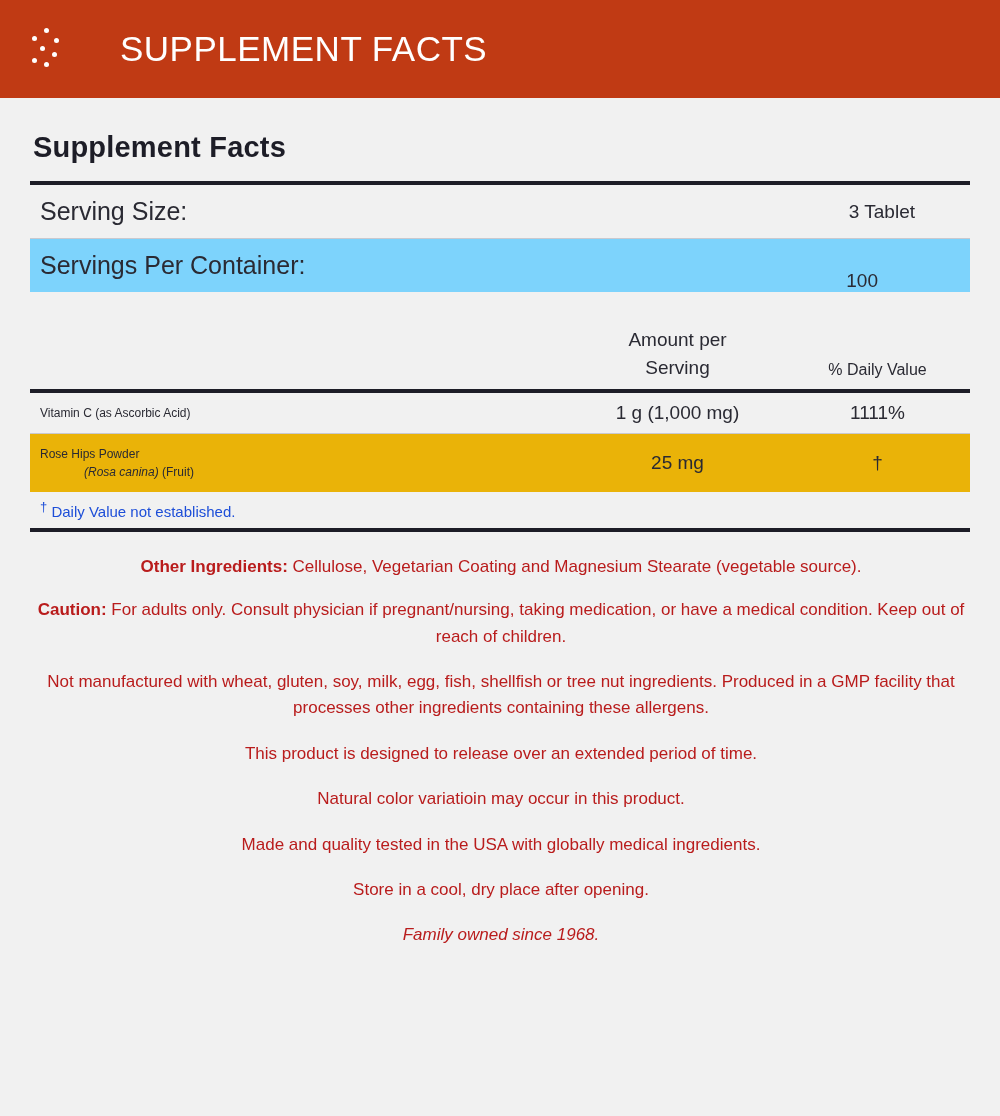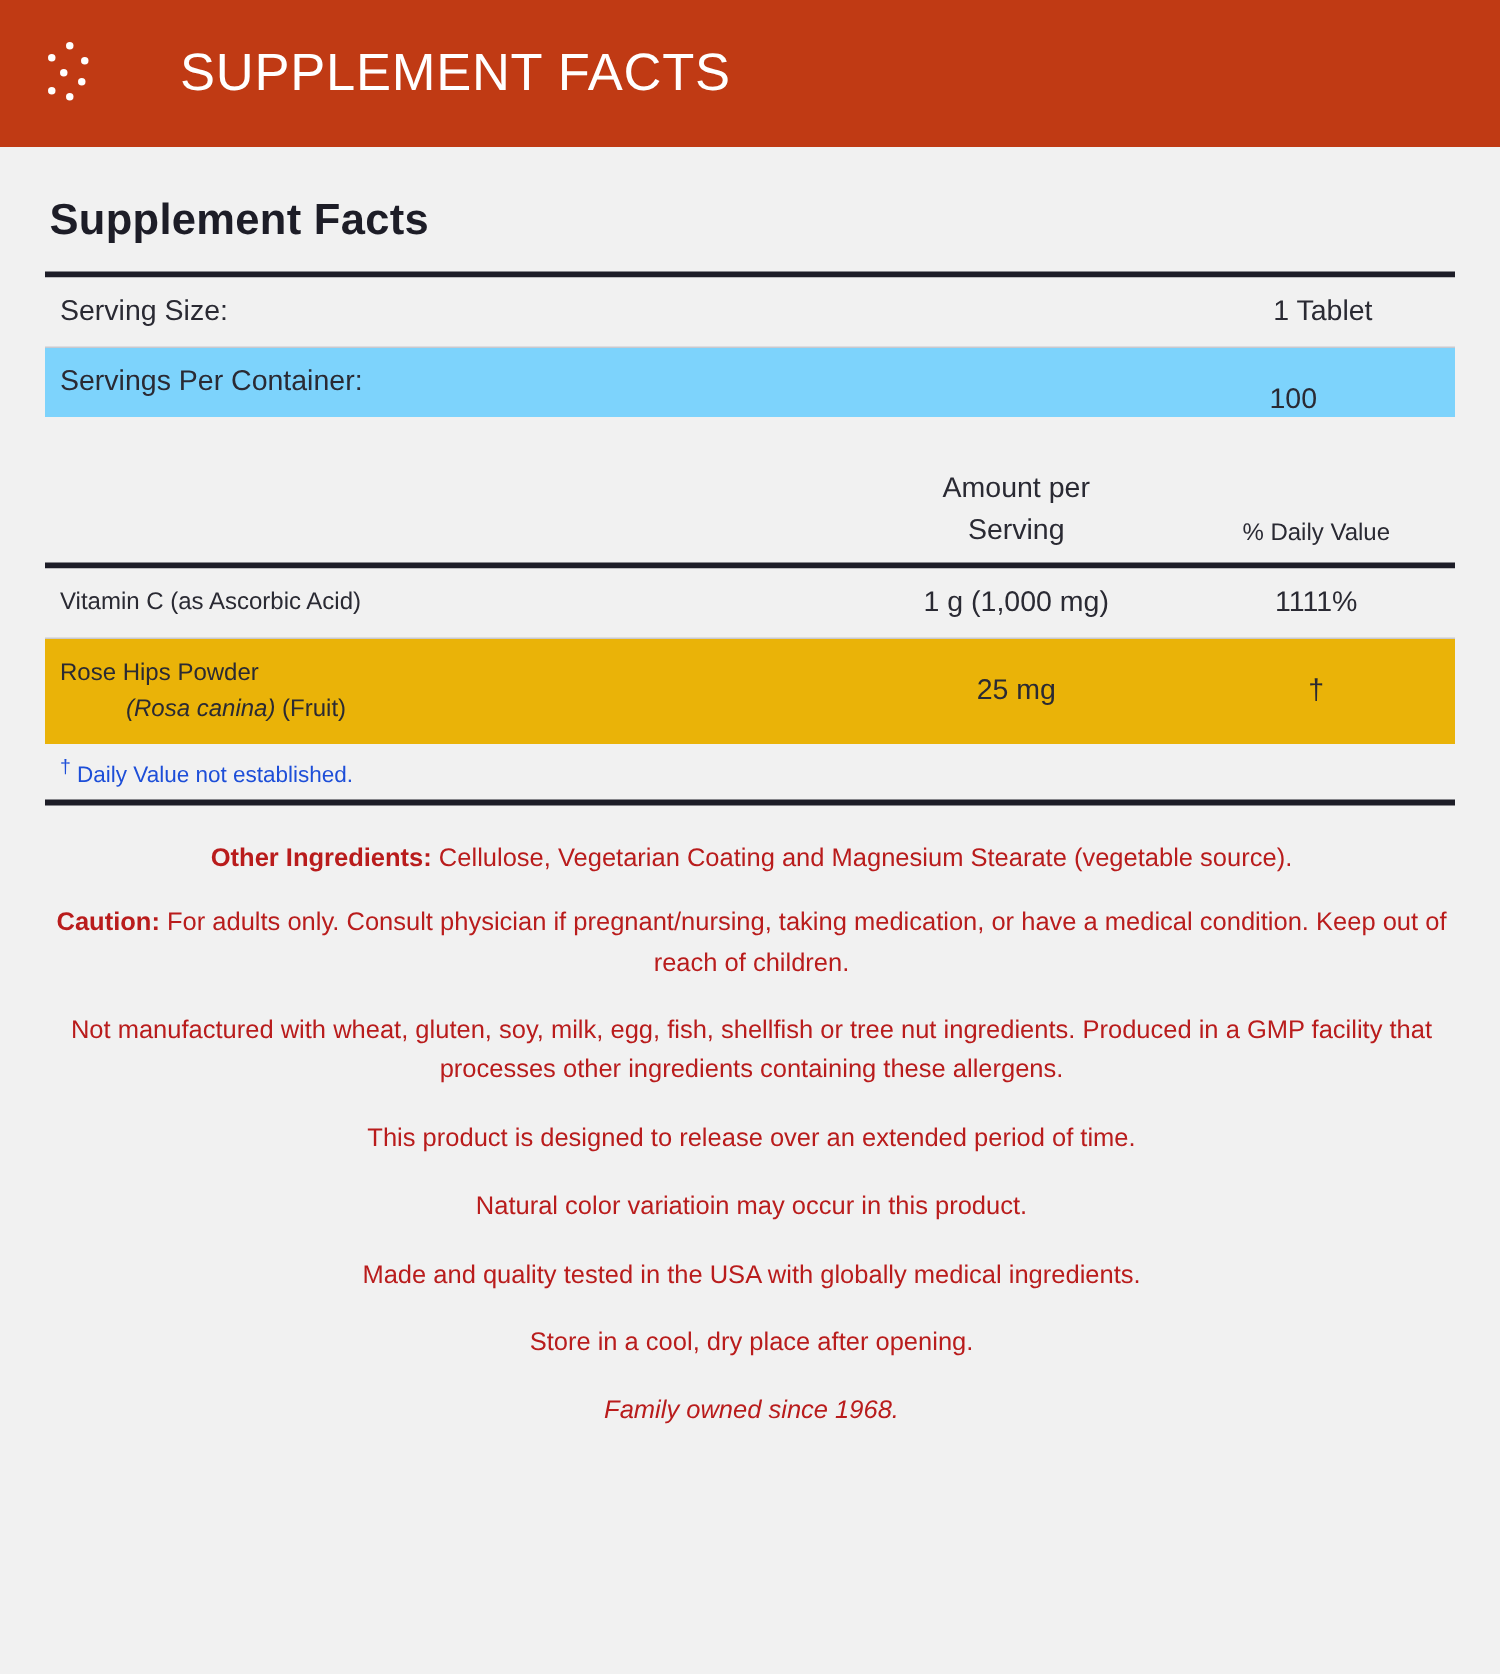--- a/index.html
+++ b/index.html
@@ -74,21 +74,21 @@
     align-items: center;
     width: 940px;
     box-sizing: border-box;
   }
   .row.shaded { background: #f1f1f1; }
   .row.white  { background: #7dd3fc; align-items: flex-end; }
 
   .cell-label {
     flex: 1 1 auto;
     padding: 12px 0 12px 10px;
-    font-size: 19px;
+    font-size: 25px;
   }
   .cell-amount {
     width: 215px;
     text-align: center;
     font-size: 19px;
   }
 
   .col-head {
     display: flex;
     width: 940px;
@@ -111,21 +111,21 @@
   }
 
   .nutrient-row {
     display: flex;
     width: 940px;
     align-items: center;
   }
   .nutrient-row .nut-label {
     flex: 1 1 auto;
     padding: 11px 0 11px 10px;
-    font-size: 16px;
+    font-size: 12px;
     line-height: 1.5;
   }
   .nutrient-row .nut-amount {
     width: 215px;
     text-align: center;
     font-size: 19px;
   }
   .nutrient-row .nut-dv {
     width: 185px;
     text-align: center;
@@ -176,21 +176,21 @@
 </div>
 
 <div class="content">
 
   <div class="panel-title">Supplement Facts</div>
 
   <div class="rule-thick"></div>
 
   <div class="row shaded">
     <div class="cell-label">Serving Size:</div>
-    <div class="cell-amount" style="width:auto;padding-right:55px;">1 Tablet</div>
+    <div class="cell-amount" style="width:auto;padding-right:55px;">3 Tablet</div>
   </div>
 
   <div class="rule-thin"></div>
 
   <div class="row white">
     <div class="cell-label">Servings Per Container:</div>
     <div class="cell-amount" style="width:auto;padding-right:92px;">100</div>
   </div>
 
   <div class="col-head">

